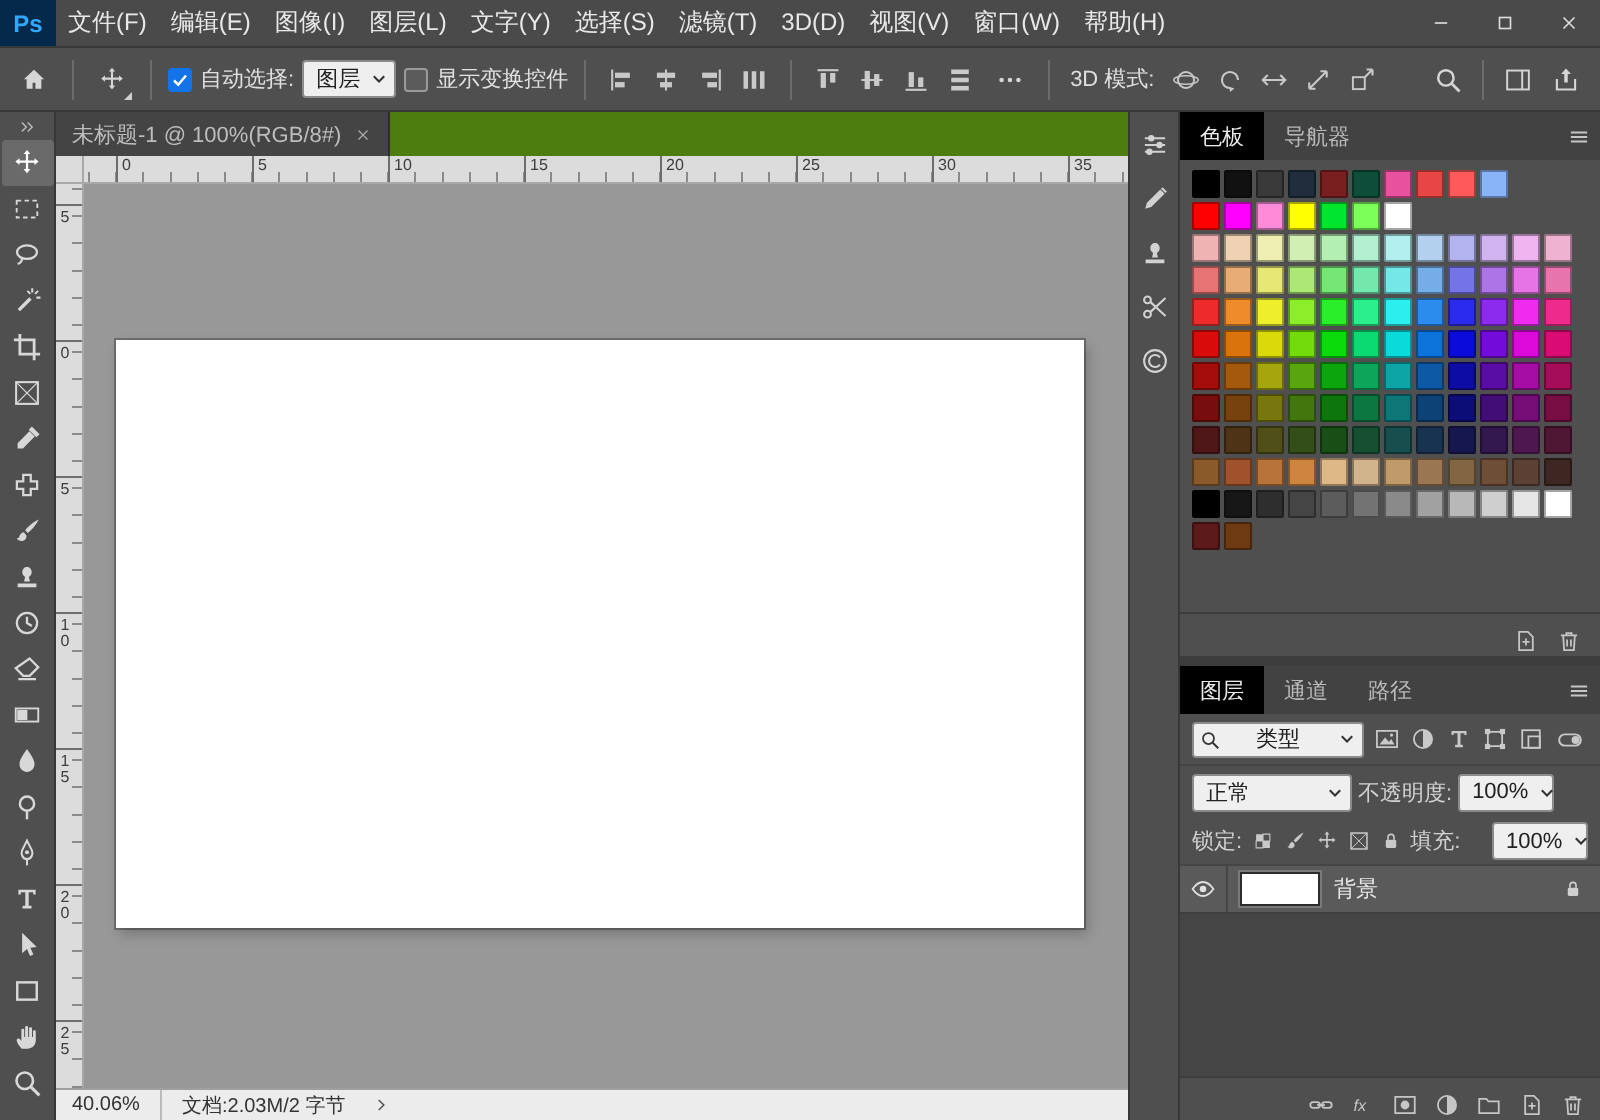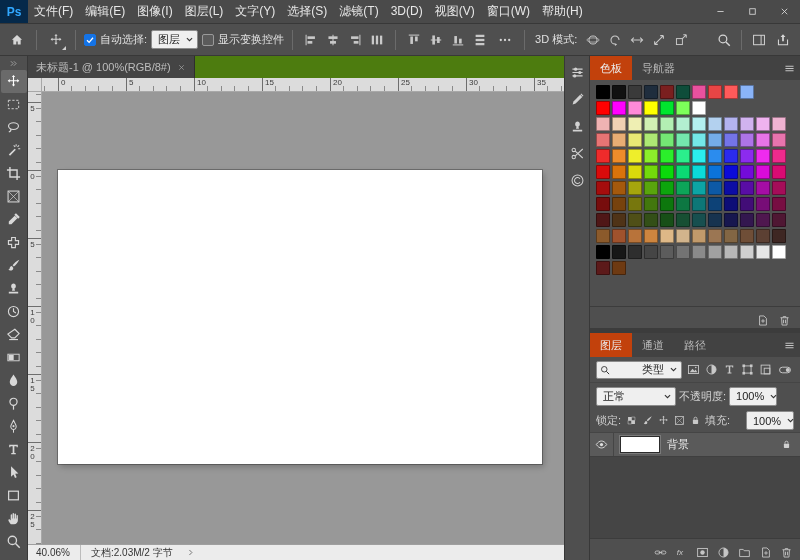--- a/index.html
+++ b/index.html
@@ -73,36 +73,36 @@
   .dock-strip{width:26px;background:#4f4f4f;border-left:1px solid #383838;border-right:1px solid #383838;display:flex;flex-direction:column;align-items:center;padding-top:5px;gap:5px;flex:none}
   .dock-strip .icon-btn{width:22px;height:22px;color:#d2d2d2}
   .dock-strip .icon-btn i{width:15px;height:15px}
   .panels{width:210px;background:#3c3c3c;display:flex;flex-direction:column;flex:none}
   .panel{background:#4f4f4f;display:flex;flex-direction:column;min-height:0}
   .panel.swatches{height:272px;flex:none}
   .splitter{height:5px;background:#3c3c3c;flex:none}
   .panel.layers{flex:1;min-height:0}
   .panel-tabs{height:24px;background:#424242;display:flex;align-items:stretch;flex:none}
   .ptab{padding:0 10px;display:flex;align-items:center;font-size:11px;color:#b9b9b9}
-  .ptab.active{background:#c2410c;color:#ececec}
+  .ptab.active{background:#000000;color:#ececec}
   .pmenu{margin-left:auto;width:22px;color:#c5c5c5}
   .pmenu i{width:13px;height:13px}
   .swatch-area{flex:1;padding:5px 6px;overflow:hidden}
   .sw-row{display:flex;gap:2px;margin-bottom:2px}
   .sw{width:14px;height:14px;flex:none;border:1px solid rgba(0,0,0,.35);border-radius:1px}
   .panel-foot{height:22px;border-top:1px solid #3c3c3c;display:flex;align-items:flex-end;justify-content:flex-end;gap:6px;padding:0 8px;flex:none}
   .panel-foot button{width:16px;height:16px;color:#c6c6c6}
   .panel-foot button i{width:13px;height:13px}
 
   .filter-row,.blend-row,.lock-row{display:flex;align-items:center;padding:0 6px;gap:3px;flex:none;overflow:hidden}
   .filter-row{height:26px;border-bottom:1px solid #454545}
   .blend-row{height:26px}
   .lock-row{height:24px;border-bottom:1px solid #454545}
   .dd.small{height:18px;width:86px;padding:0 2px 0 3px}
-  .dd.small span{flex:1;text-align:right}
+  .dd.small span{flex:1;text-align:center}
   .dd.small i:first-child{width:10px;height:10px}
   .dd.blend{width:80px;justify-content:space-between}
   .dd.tiny{width:48px;justify-content:space-between}
   .plabel{font-size:11px;color:#d2d2d2;white-space:nowrap}
   .filter-row .icon-btn{width:16px;height:16px}
   .filter-row .icon-btn i{width:13px;height:13px}
   .toggle-btn{margin-left:auto;width:18px;height:18px;color:#c9c9c9}
   .lock-row .icon-group{gap:2px}
   .lock-row .icon-btn{width:14px;height:16px}
   .lock-row .icon-btn i{width:11px;height:11px}

